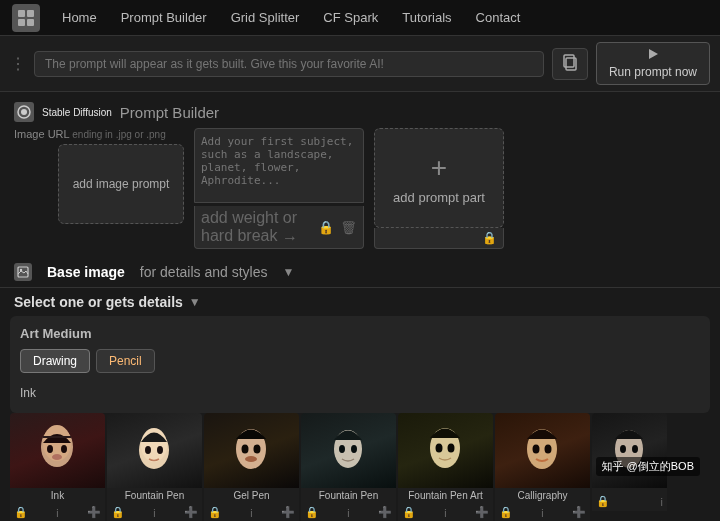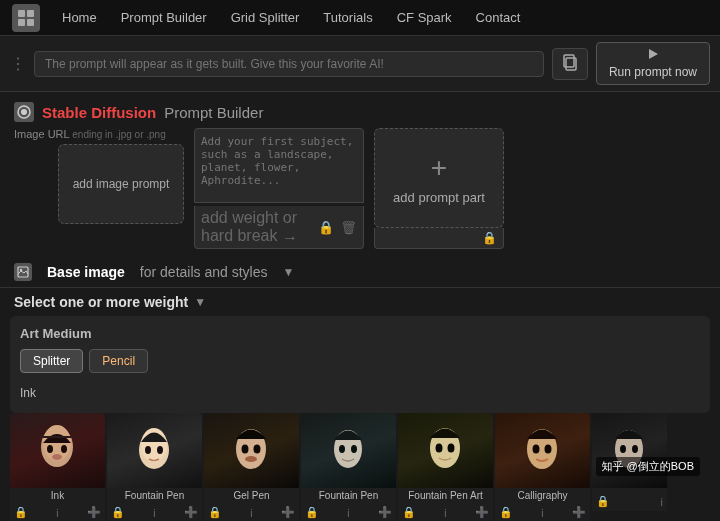--- a/index.html
+++ b/index.html
@@ -109,23 +109,23 @@
       width: 20px;
       height: 20px;
       background: #555;
       border-radius: 3px;
       display: flex;
       align-items: center;
       justify-content: center;
       font-size: 11px;
     }
     .section-title .bold-label {
-      font-weight: bold;
-      color: #ef4444;
-      font-size: 15px;
+      font-weight: normal;
+      color: #e5e5e5;
+      font-size: 10px;
     }
     .section-title .light-label {
       color: #999;
       font-size: 15px;
     }
 
     
     .prompt-builder-area {
       display: flex;
       padding: 0 14px 8px;
@@ -379,22 +379,22 @@
     <svg width="20" height="20" viewBox="0 0 20 20">
       <rect x="2" y="2" width="7" height="7" rx="1" fill="#aaa"></rect>
       <rect x="11" y="2" width="7" height="7" rx="1" fill="#aaa"></rect>
       <rect x="2" y="11" width="7" height="7" rx="1" fill="#aaa"></rect>
       <rect x="11" y="11" width="7" height="7" rx="1" fill="#aaa"></rect>
     </svg>
   </div>
   <div class="nav-item">Home</div>
   <div class="nav-item">Prompt Builder</div>
   <div class="nav-item">Grid Splitter</div>
+  <div class="nav-item">CF Spark</div>
   <div class="nav-item">Tutorials</div>
-  <div class="nav-item">CF Spark</div>
   <div class="nav-item">Contact</div>
 </nav>
 
 <div class="prompt-bar">
   <span class="prompt-bar-dots">⋮</span>
   <input class="prompt-bar-input" type="text" value="" placeholder="The prompt will appear as it gets built. Give this your favorite AI!" style="">
   <div class="prompt-bar-actions">
     <button class="copy-btn" title="Copy">
       <svg width="18" height="18" viewBox="0 0 18 18" fill="none">
         <rect x="5" y="5" width="10" height="12" rx="1" stroke="#aaa" stroke-width="1.5" fill="none"></rect>
@@ -463,28 +463,28 @@
       <circle cx="4" cy="4" r="1.2" fill="#ccc"></circle>
       <polyline points="1,8 4,5 7,7 9,5 11,8" fill="none" stroke="#ccc" stroke-width="1"></polyline>
     </svg>
   </div>
   <span class="bold-label">Base image</span>
   <span class="light-label">for details and styles</span>
   <span class="dropdown-arrow">▼</span>
 </div>
 
 <div class="select-details-bar">
-  <span class="label">Select one or more weight</span>
+  <span class="label">Select one or gets details</span>
   <span class="dropdown-arrow">▼</span>
 </div>
 
 <div class="details-panel">
   <div class="details-category">Art Medium</div>
   <div class="details-tags">
-    <span class="detail-tag active">Splitter</span>
+    <span class="detail-tag active">Drawing</span>
     <span class="detail-tag">Pencil</span>
   </div>
   <div class="detail-tag-sub">Ink</div>
 </div>
 
 <div style="position:relative;">
   <div class="image-grid">
 
     <div class="image-grid-item">
       <div class="face-svg-container portrait-bg-1">

